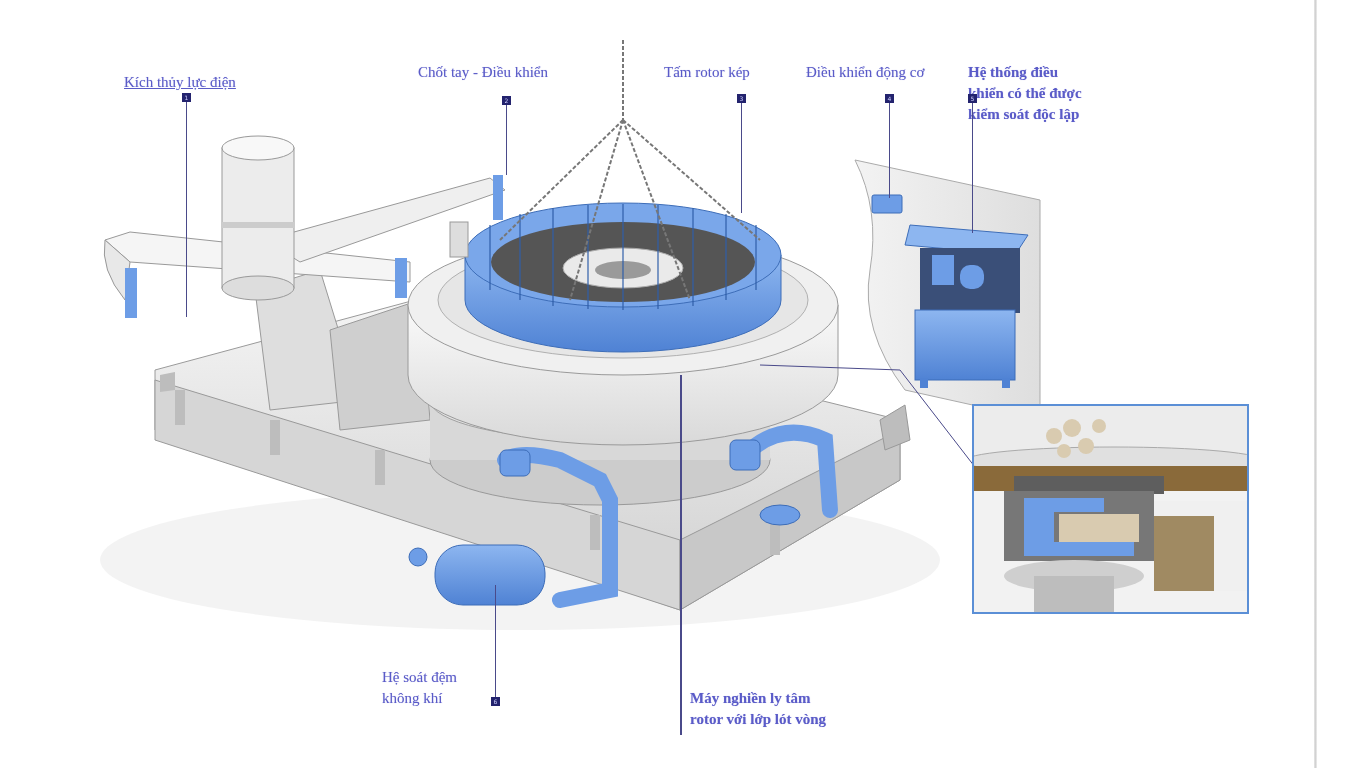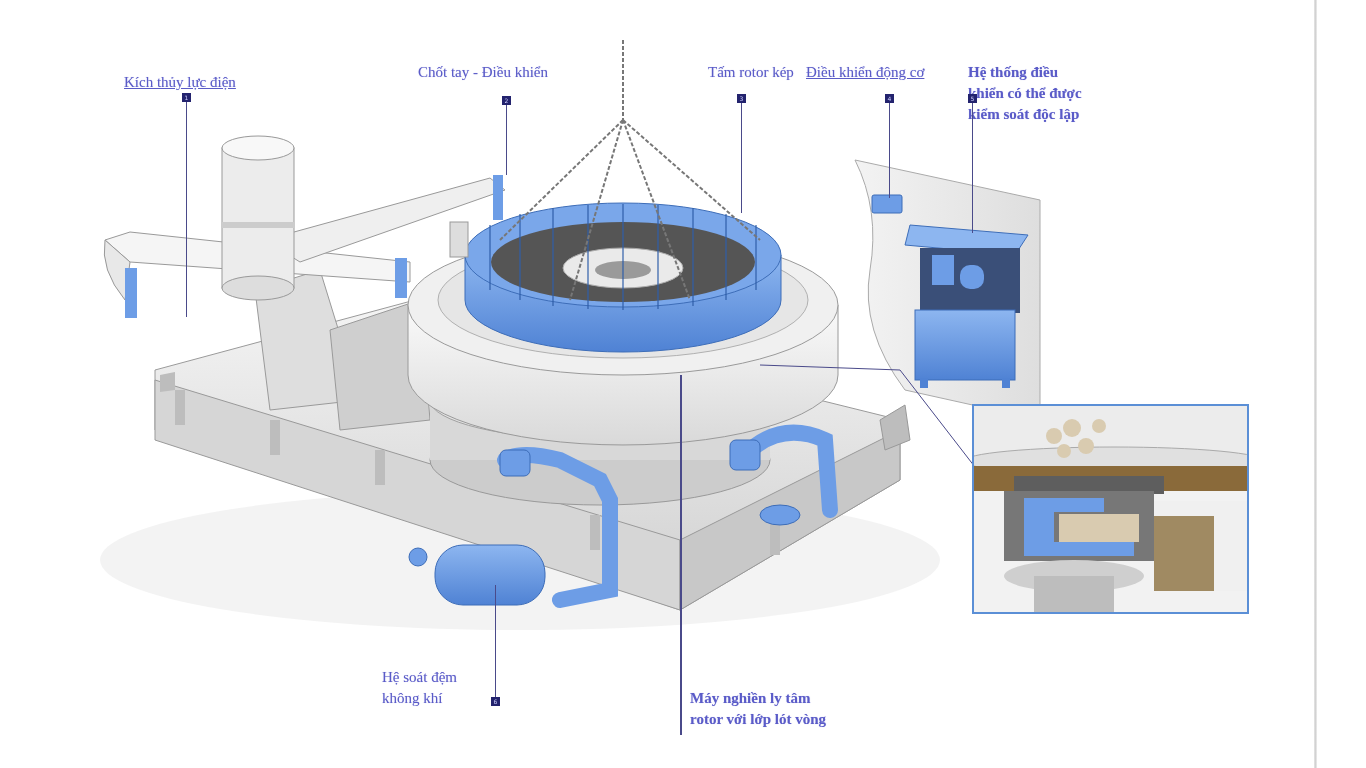--- a/index.html
+++ b/index.html
@@ -176,25 +176,25 @@
 </div>
 
 <div class="label" style="left:124px;top:72px;text-decoration:underline;">Kích thủy lực điện</div>
 <div class="marker" style="left:182px;top:93px;">1</div>
 <div class="leader" style="left:186px;top:102px;width:1px;height:215px;"></div>
 
 <div class="label" style="left:418px;top:62px;">Chốt tay - Điều khiển</div>
 <div class="marker" style="left:502px;top:96px;">2</div>
 <div class="leader" style="left:506px;top:105px;width:1px;height:70px;"></div>
 
-<div class="label" style="left:664px;top:62px;margin-left:44px;">Tấm rotor kép</div>
+<div class="label" style="left:664px;top:62px;">Tấm rotor kép</div>
 <div class="marker" style="left:737px;top:94px;">3</div>
 <div class="leader" style="left:741px;top:103px;width:1px;height:110px;"></div>
 
-<div class="label" style="left:806px;top:62px;text-decoration:underline;">Điều khiển động cơ</div>
+<div class="label" style="left:806px;top:62px;">Điều khiển động cơ</div>
 <div class="marker" style="left:885px;top:94px;">4</div>
 <div class="leader" style="left:889px;top:103px;width:1px;height:95px;"></div>
 
 <div class="label" style="left:968px;top:62px;font-weight:bold;">Hệ thống điều
 khiển có thể được
 kiểm soát độc lập</div>
 <div class="marker" style="left:968px;top:94px;">5</div>
 <div class="leader" style="left:972px;top:103px;width:1px;height:130px;"></div>
 
 <div class="label" style="left:382px;top:667px;">Hệ soát đệm

